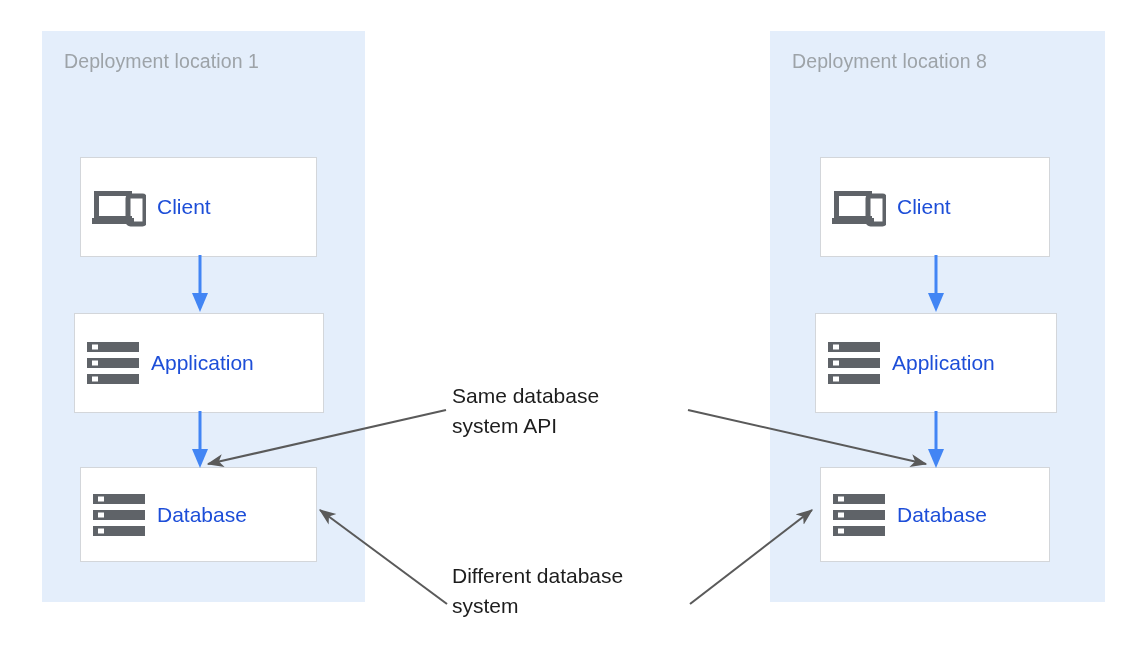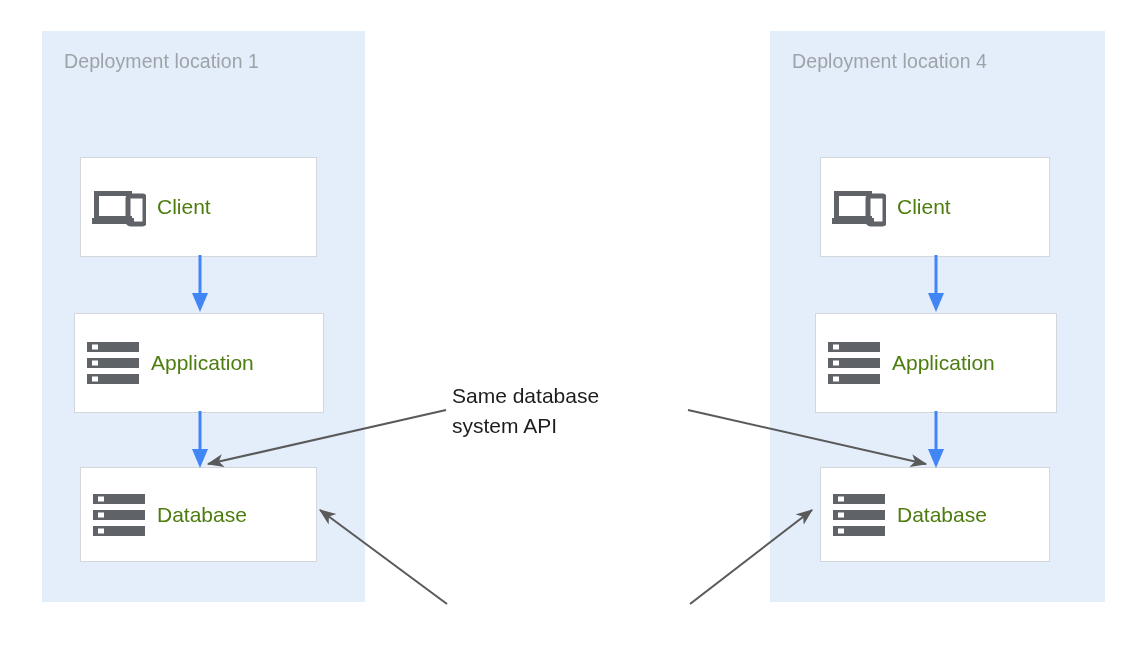--- a/index.html
+++ b/index.html
@@ -44,21 +44,21 @@
   .node {
     position: absolute;
     background: #ffffff;
     border: 1px solid #d3d6da;
     box-sizing: border-box;
     display: flex;
     align-items: center;
   }
   .node-label {
     font-size: 21px;
-    color: #4d7c0f;
+    color: #1d4ed8;
     white-space: nowrap;
   }
 
   
   #node-l-client { left: 80px; top: 157px; width: 237px; height: 100px; }
   #node-l-app    { left: 74px; top: 313px; width: 250px; height: 100px; }
   #node-l-db     { left: 80px; top: 467px; width: 237px; height: 95px;  }
   
   #node-r-client { left: 820px; top: 157px; width: 230px; height: 100px; }
   #node-r-app    { left: 815px; top: 313px; width: 242px; height: 100px; }
@@ -100,21 +100,21 @@
 </head>
 <body>
 
 <div id="canvas">
 
   <div class="panel" id="panel-left">
     <div class="panel-title">Deployment location 1</div>
   </div>
 
   <div class="panel" id="panel-right">
-    <div class="panel-title">Deployment location 4</div>
+    <div class="panel-title">Deployment location 8</div>
   </div>
 
   <div class="node" id="node-l-client">
     <span class="icon-slot">
       <svg class="ic" width="54" height="40" viewBox="0 0 54 40" aria-hidden="true">
 
         <path d="M2 4 h38 v5 H7 v20 h33 v5 H2 Z" fill="#5f6368"></path>
         <rect x="0" y="31" width="42" height="6" fill="#5f6368"></rect>
 
         <rect x="36" y="9" width="17" height="28" rx="2.5" ry="2.5" fill="none" stroke="#5f6368" stroke-width="5"></rect>
@@ -230,14 +230,16 @@
     </g>
 
     <g>
       <line x1="690" y1="604" x2="812" y2="510" stroke="#5a5a5a" stroke-width="2.1" marker-end="url(#ah)"></line>
     </g>
   </svg>
 
   <div class="annotation-text" id="anno-api">Same database
 system API</div>
 
+  <div class="annotation-text" id="anno-diff">Different database
+system</div>
 
 </div>
 
 </body></html>

